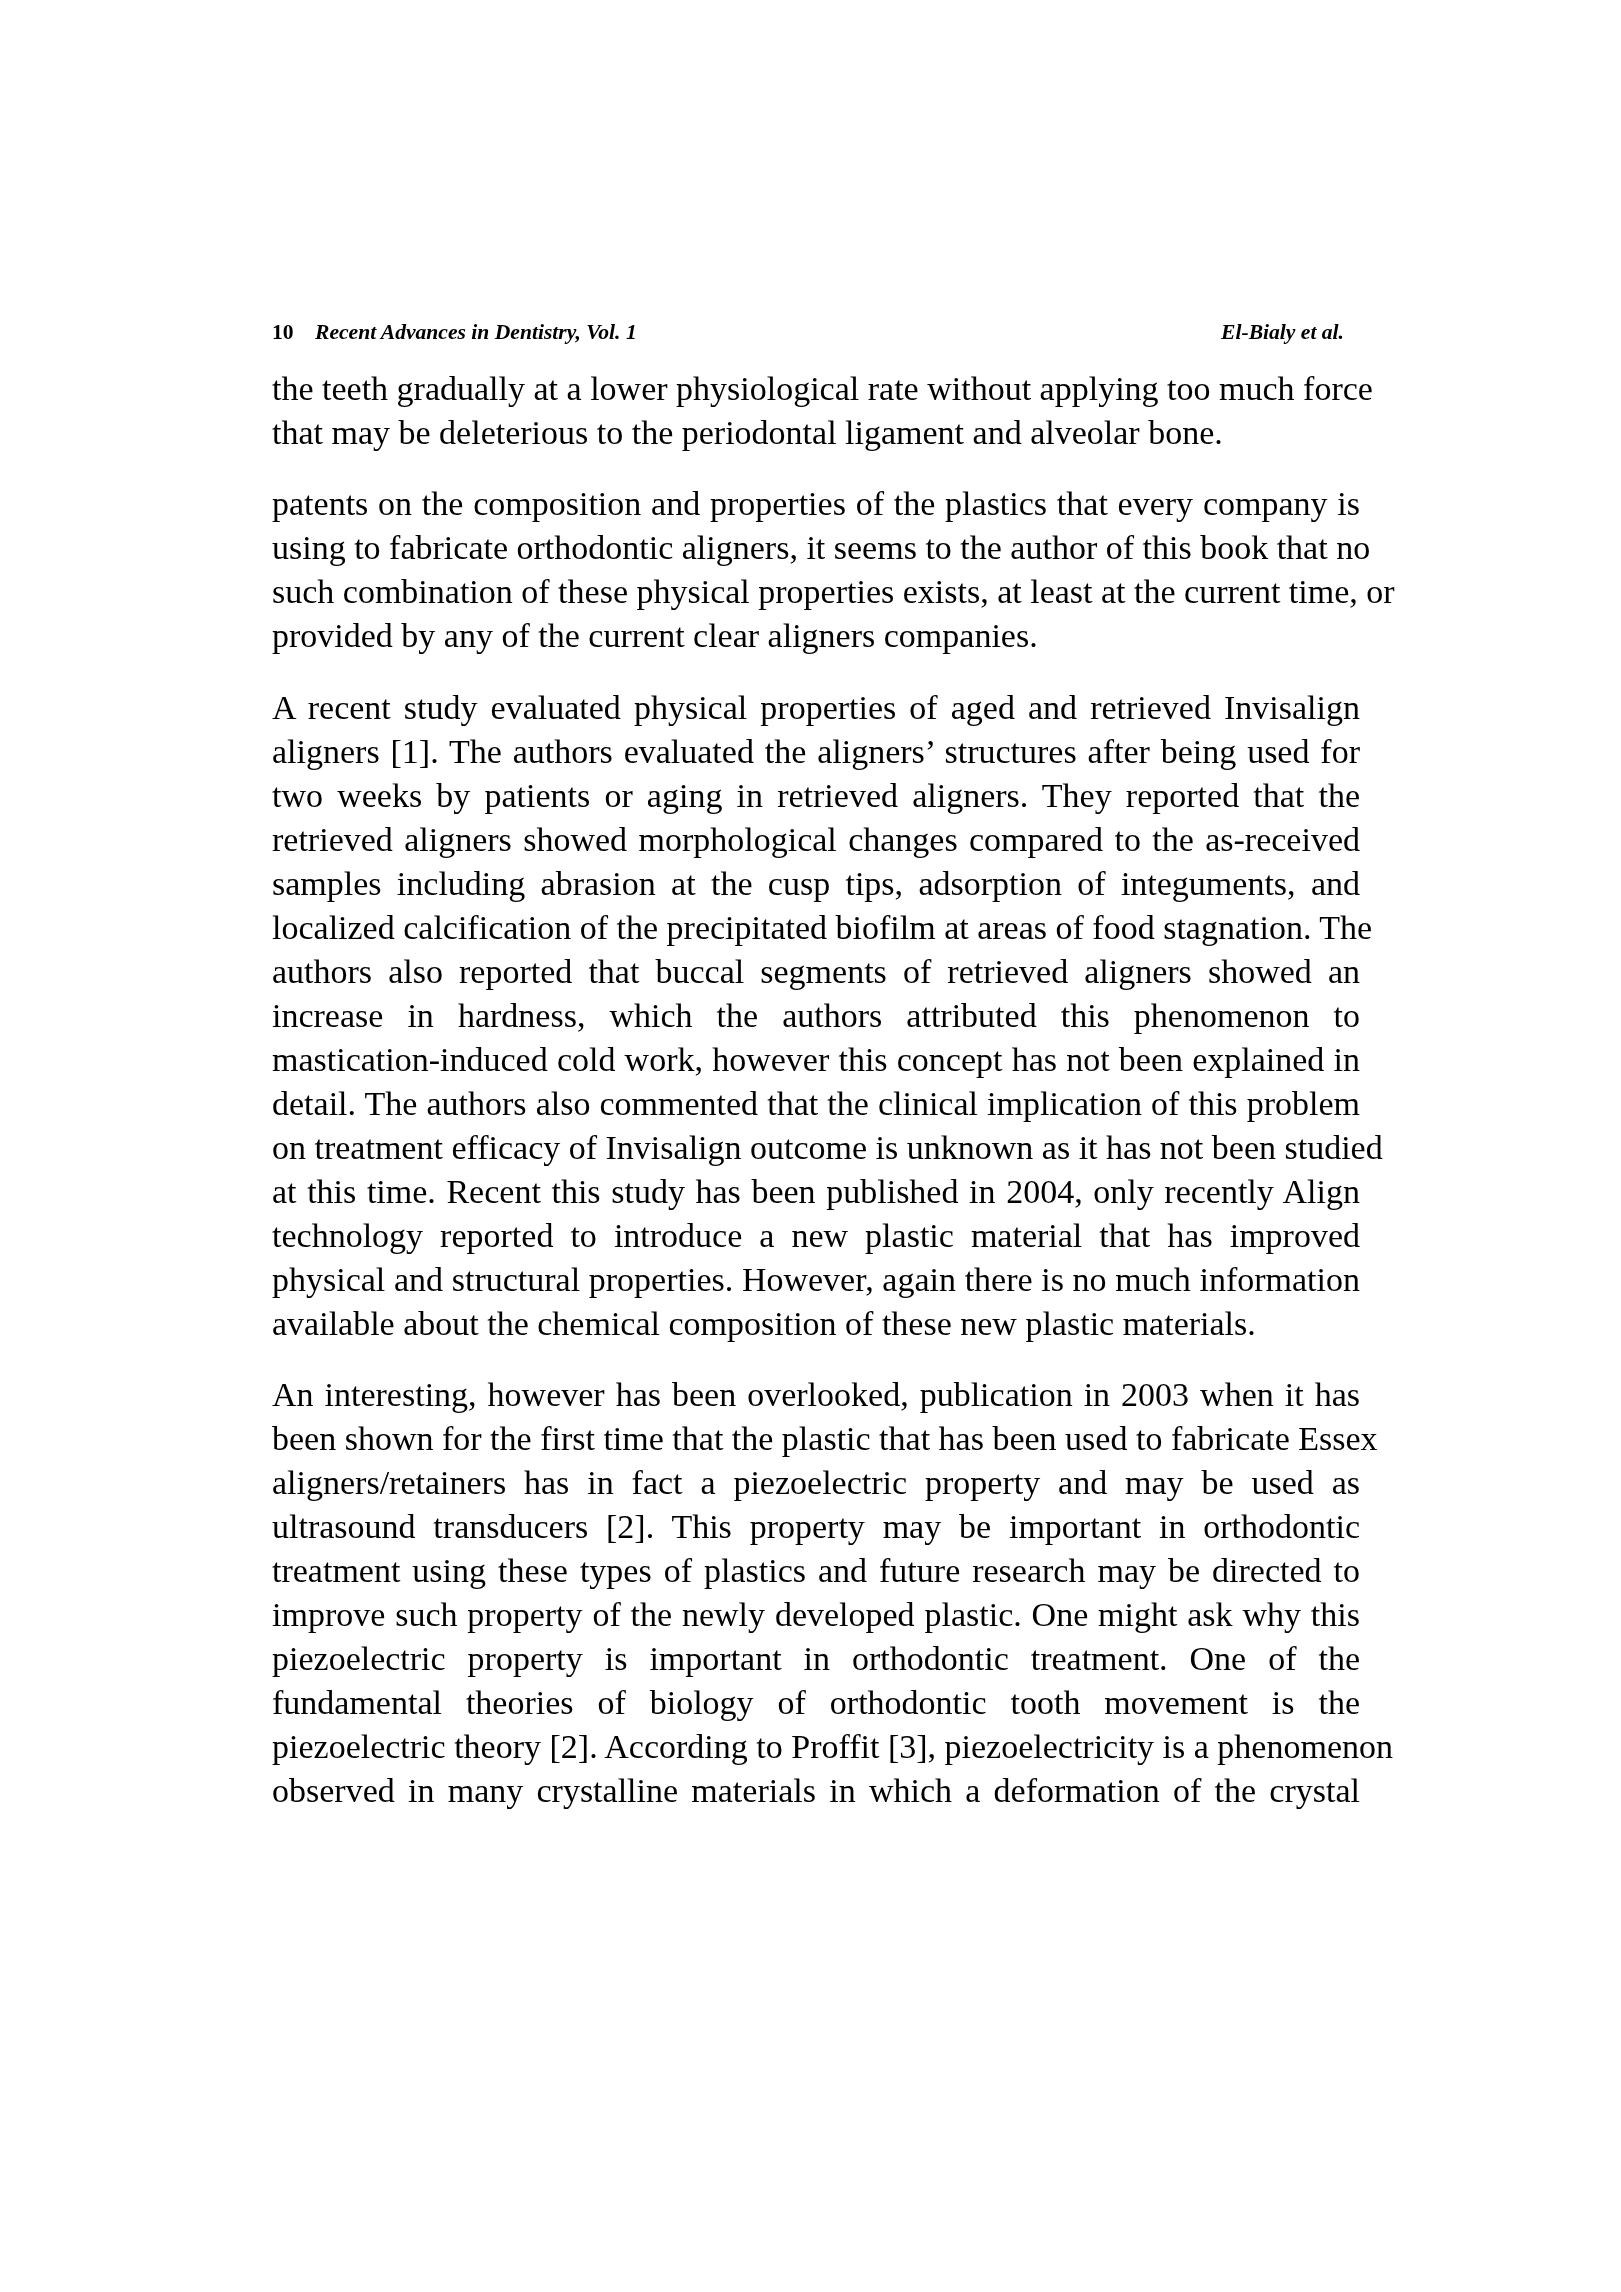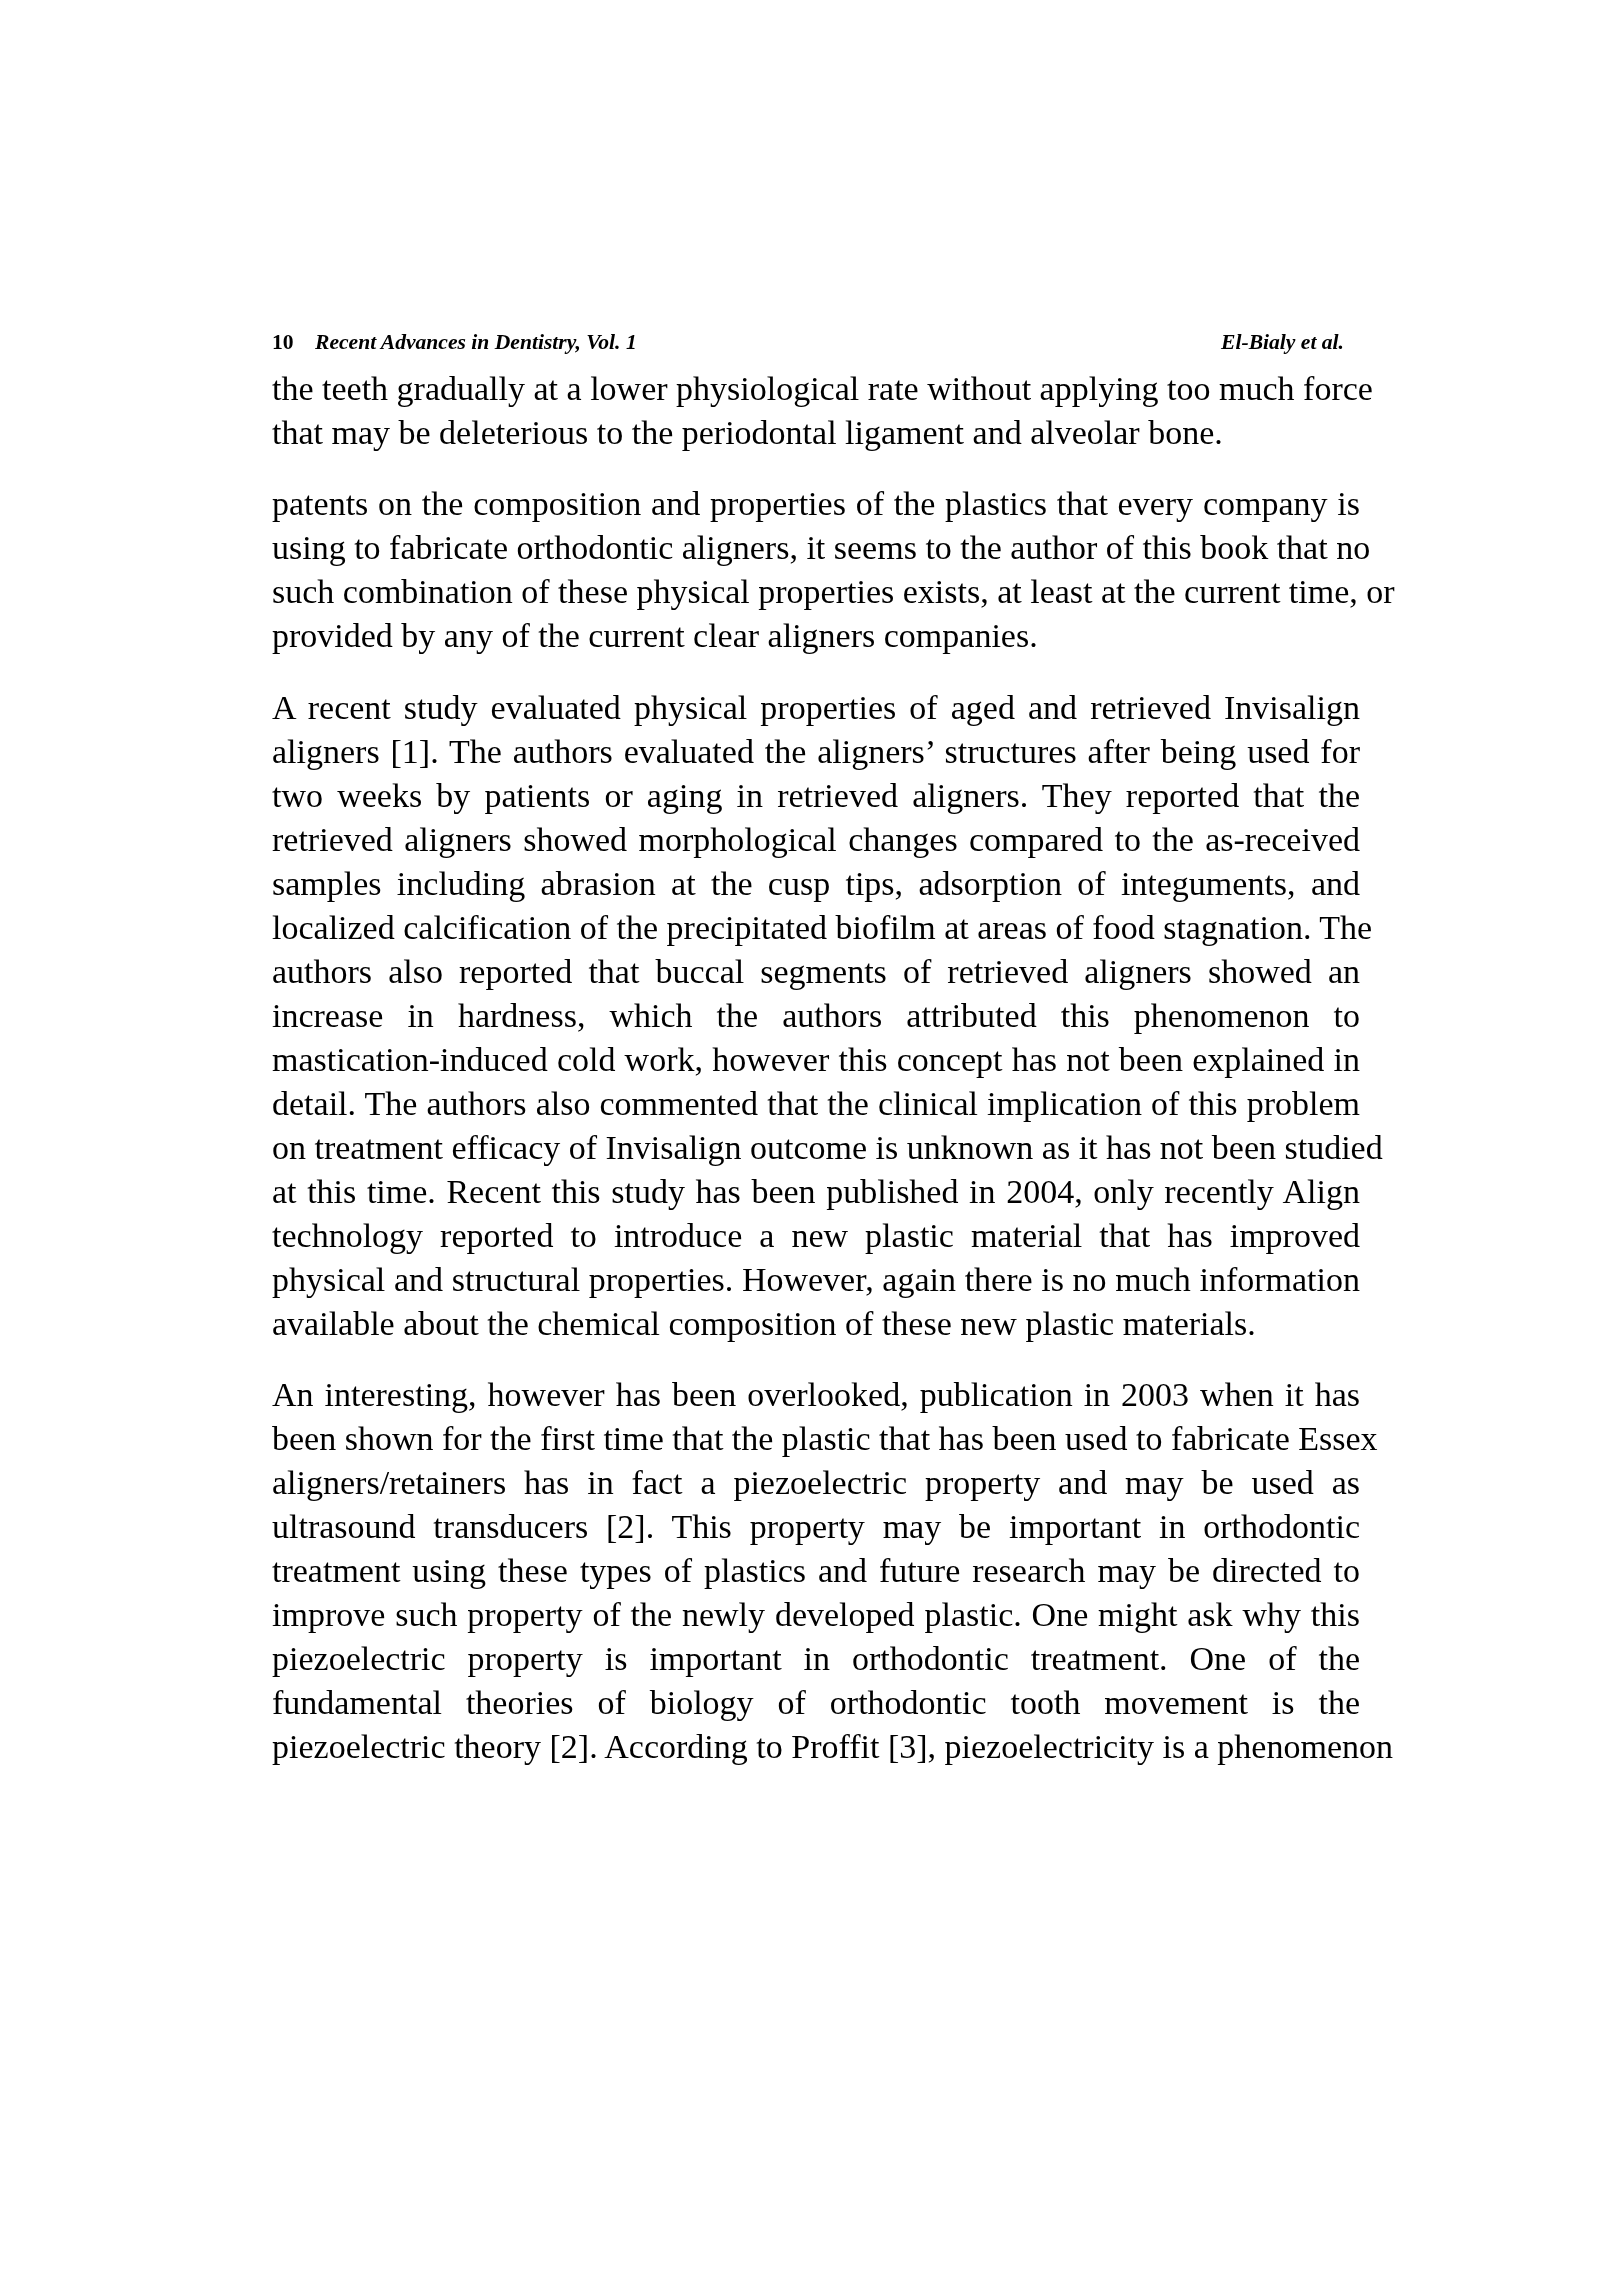--- a/index.html
+++ b/index.html
@@ -1,20 +1,20 @@
 <!DOCTYPE html>
 <html><head>
 <meta charset="utf-8">
 <style>
   html, body { margin: 0; padding: 0; background: #ffffff; }
   body { width: 1621px; height: 2293px; position: relative; overflow: hidden; }
   .page { position: absolute; left: 0; top: 0; width: 1621px; height: 2293px; background: #fff; }
   .header {
     position: absolute; left: 272px; top: 320px; width: 1088px; height: 29px;
-    font-family: "Liberation Serif", serif; font-size: 21.6px; color: #000; margin-top: 10px;
+    font-family: "Liberation Serif", serif; font-size: 21.6px; color: #000;
   }
   .header .pageno { font-weight: bold; font-style: normal; position: absolute; left: 0; top: 0; }
   .header .booktitle { font-weight: bold; font-style: italic; position: absolute; left: 43px; top: 0; }
   .header .authors { font-weight: bold; font-style: italic; position: absolute; right: 16px; top: 0; }
   .body-text {
     position: absolute; left: 272px; top: 367px; width: 1088px;
     font-family: "Liberation Serif", serif; font-size: 34px; line-height: 44px; color: #000;
   }
   .body-text p { margin: 0 0 27.4px 0; text-align: justify; }
   .line { display: block; text-align: justify; text-align-last: justify; white-space: nowrap; }
@@ -61,16 +61,17 @@
       <p>
         <span class="line">An interesting, however has been overlooked, publication in 2003 when it has</span>
         <span class="line">been shown for the first time that the plastic that has been used to fabricate Essex</span>
         <span class="line">aligners/retainers has in fact a piezoelectric property and may be used as</span>
         <span class="line">ultrasound transducers [2]. This property may be important in orthodontic</span>
         <span class="line">treatment using these types of plastics and future research may be directed to</span>
         <span class="line">improve such property of the newly developed plastic. One might ask why this</span>
         <span class="line">piezoelectric property is important in orthodontic treatment. One of the</span>
         <span class="line">fundamental theories of biology of orthodontic tooth movement is the</span>
         <span class="line">piezoelectric theory [2]. According to Proffit [3], piezoelectricity is a phenomenon</span>
+        <span class="line">observed in many crystalline materials in which a deformation of the crystal</span>
       </p>
     </div>
 </div>
 
 
 </body></html>

